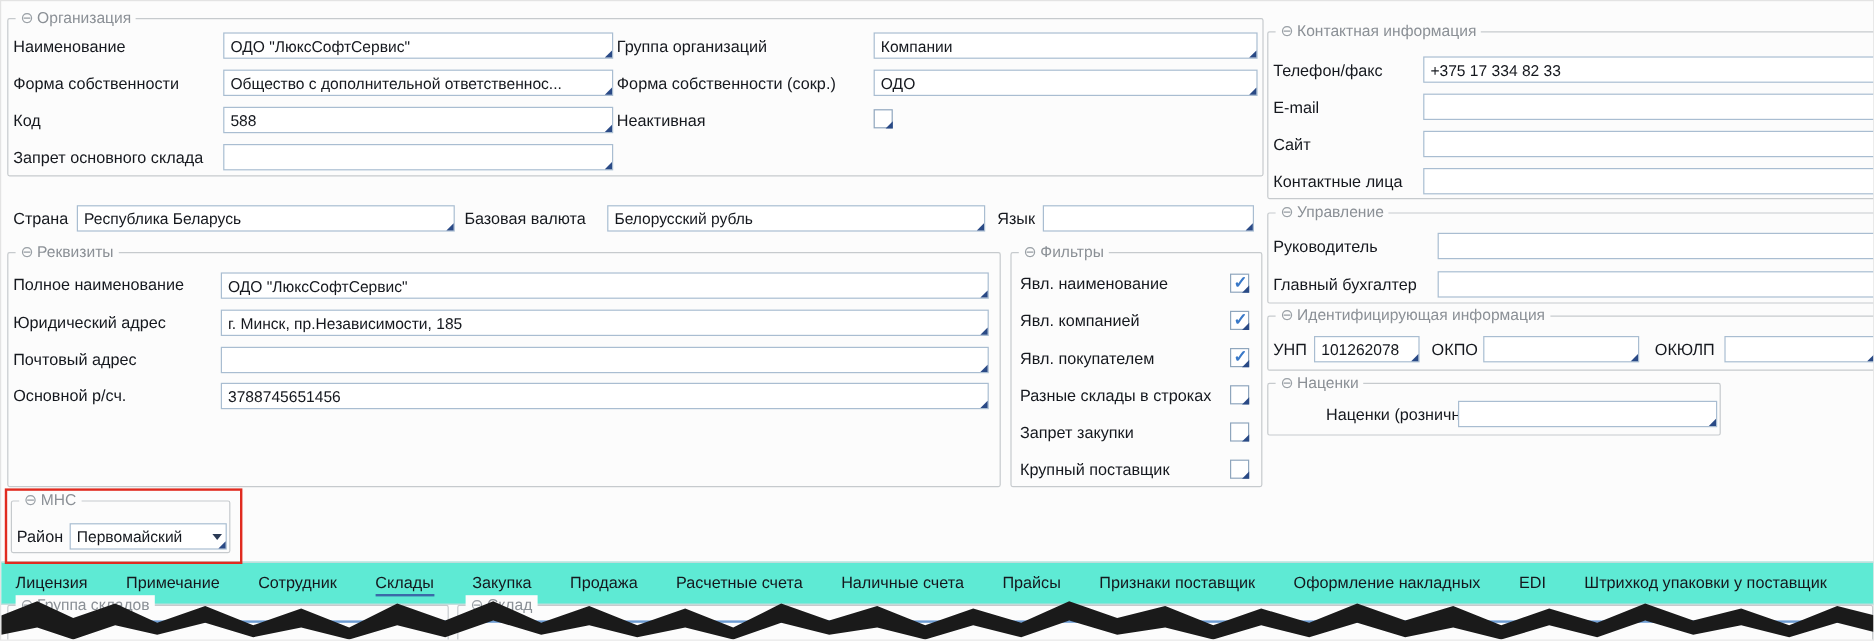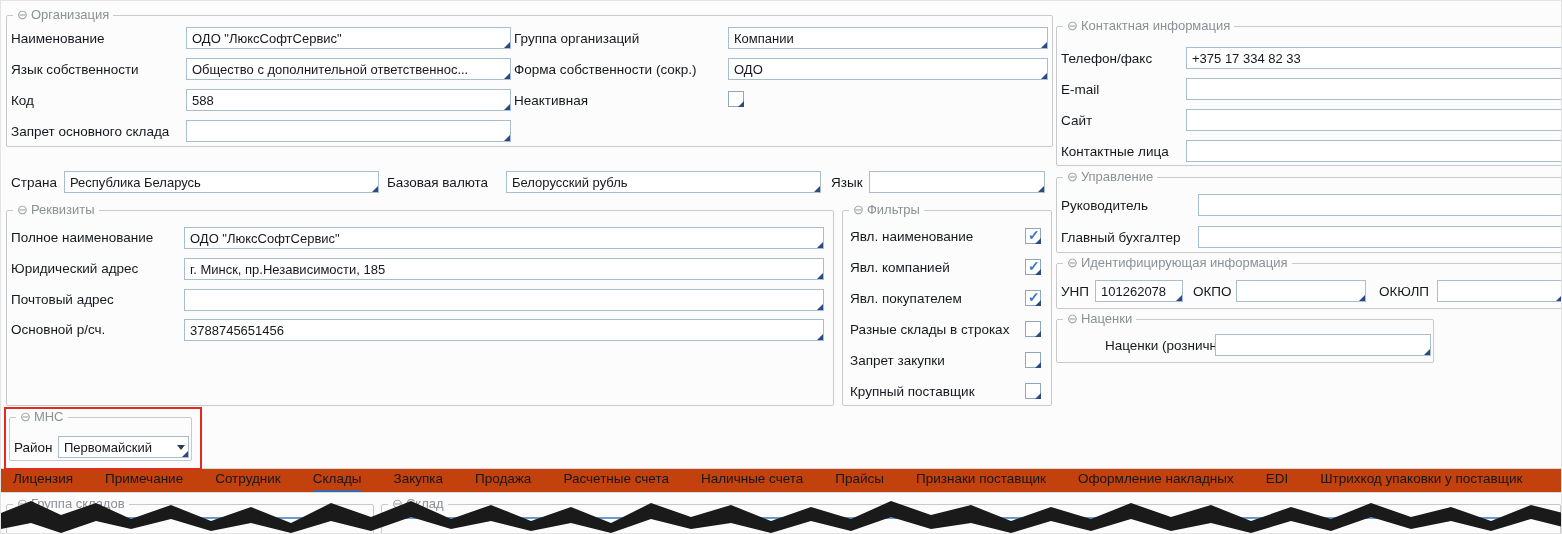--- a/index.html
+++ b/index.html
@@ -27,23 +27,23 @@
   .chk.tri::after{right:-1px;bottom:-1px}
   
   .combo input{padding-right:16px}
   .combo .arrow{position:absolute;right:4px;top:9px;width:0;height:0;
                 border-left:4px solid transparent;border-right:4px solid transparent;
                 border-top:5px solid #2b3a55;pointer-events:none}
   
   .hl{position:absolute;left:3px;top:406px;width:198px;height:63px;border:2px solid #e02b20;
       z-index:5;pointer-events:none}
   
-  .tabs{position:absolute;left:0;top:467px;width:1562px;height:25px;background:#c2410c;
+  .tabs{position:absolute;left:0;top:467px;width:1562px;height:36px;background:#5eead4;
         border-top:1px solid #d7dbde;border-bottom:1px solid #d7dbde;
-        display:flex;gap:32px;padding:0 0 0 12px;overflow:hidden}
+        display:flex;align-items:center;gap:32px;padding:0 0 0 12px;overflow:hidden}
   .tab{white-space:nowrap;font-size:13.5px;cursor:pointer;padding:2px 0;border-bottom:2px solid transparent}
   .tab.selected{border-bottom:2px solid #3b69a8}
   
   .blue-line{position:absolute;left:5px;top:516px;width:1552px;height:2px;background:#6b9bd2;z-index:6}
   .tear{position:absolute;left:0;top:494px;width:1562px;height:40px;z-index:7;pointer-events:none}
 </style>
 </head>
 <body>
 
 <div id="screen">
@@ -51,21 +51,21 @@
   <div class="gb" style="left:5px;top:14px;width:1047px;height:132px">
     <div class="gt">
       <span class="collapse">⊖</span><span>Организация</span>
     </div>
   </div>
   <div class="lbl" style="left:10px;top:30px">Наименование</div>
   <div class="fld tri" style="left:185px;top:26px;width:325px"><input value="ОДО &quot;ЛюксСофтСервис&quot;" style=""></div>
   <div class="lbl" style="left:513px;top:30px">Группа организаций</div>
   <div class="fld tri" style="left:727px;top:26px;width:320px"><input value="Компании" style=""></div>
 
-  <div class="lbl" style="left:10px;top:61px">Язык собственности</div>
+  <div class="lbl" style="left:10px;top:61px">Форма собственности</div>
   <div class="fld tri" style="left:185px;top:57px;width:325px"><input value="Общество с дополнительной ответственнос..." style=""></div>
   <div class="lbl" style="left:513px;top:61px">Форма собственности (сокр.)</div>
   <div class="fld tri" style="left:727px;top:57px;width:320px"><input value="ОДО" style=""></div>
 
   <div class="lbl" style="left:10px;top:92px">Код</div>
   <div class="fld tri" style="left:185px;top:88px;width:325px"><input value="588" style=""></div>
   <div class="lbl" style="left:513px;top:92px">Неактивная</div>
   <span class="chk tri" style="left:727px;top:90px"></span>
 
   <div class="lbl" style="left:10px;top:123px">Запрет основного склада</div>

